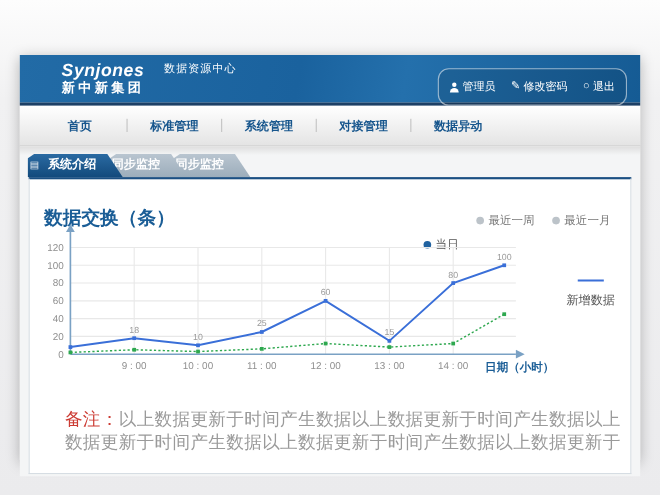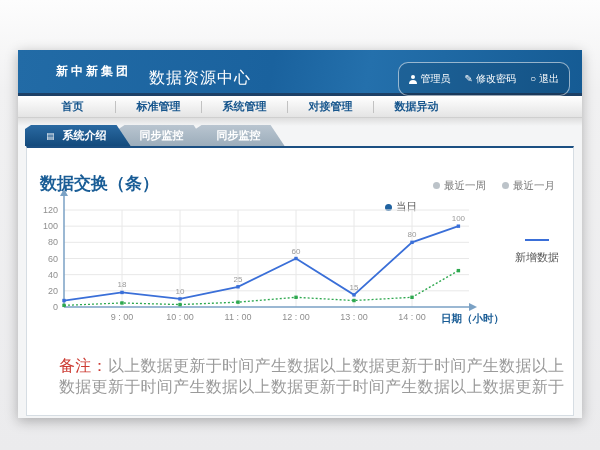--- a/index.html
+++ b/index.html
@@ -8,42 +8,42 @@
            background:linear-gradient(180deg,#fdfdfd 0%,#f1f1f2 20%,#ebebed 100%); }
   .window { position:absolute; left:18px; top:50px; width:564px; height:368px;
             background:#fff; box-shadow:0 3px 12px rgba(0,0,0,.28); }
 
   
   .hdr { position:relative; height:43px; display:flex; align-items:center;
          background:linear-gradient(100deg,#226ba6 0%,#1a629e 45%,#2470ac 62%,#155b94 100%); }
   .logo { margin-left:38px; color:#fff; line-height:1.05; text-align:center; }
   .logo-en { font-size:16px; font-weight:bold; font-style:italic; letter-spacing:.5px; }
   .logo-cn { font-size:12px; font-weight:bold; letter-spacing:3px; }
-  .app-title { color:#fff; font-size:16px; margin-left:18px; align-self:flex-end; padding-bottom:4px; letter-spacing:1px; }
+  .app-title { color:#fff; font-size:10px; margin-left:18px; align-self:flex-end; padding-bottom:24px; letter-spacing:1px; }
   .userbar { position:absolute; right:12px; top:12px; height:19px; display:flex; align-items:center;
              border:1px solid rgba(255,255,255,.55); border-radius:10px; background:rgba(0,0,0,.10);
              padding:16px 10px; gap:14px; }
   .ub-item { display:flex; align-items:center; gap:3px; color:#fff; font-size:10px; cursor:pointer; white-space:nowrap; }
   .glyph { font-size:10px; line-height:1; }
   .icon-person { display:inline-block; width:9px; height:9px; position:relative; }
   .icon-person::before { content:''; position:absolute; top:0; left:2.5px; width:4px; height:4px; border-radius:50%; background:#fff; }
   .icon-person::after  { content:''; position:absolute; bottom:0; left:.5px; width:8px; height:4px; border-radius:4px 4px 0 0; background:#fff; }
 
   
-  .nav { display:flex; align-items:center; height:25px; padding-left:12px;
+  .nav { display:flex; align-items:center; height:40px; padding-left:12px;
          border-top:3px solid #1d4066; border-bottom:1px solid #cfcfcf;
          background:linear-gradient(#ffffff,#e4e4e4); }
   .nav-item { width:85px; text-align:center; color:#17568d; font-weight:bold; font-size:11px; cursor:pointer; }
   .nav-sep { width:1px; height:12px; background:#c2c2c2; }
 
   
   .content { position:relative; height:300px; background:linear-gradient(#dedede,#f4f5f6 8px); padding-top:7px; }
   .tabs { display:flex; margin-left:7px; height:21px; position:relative; }
   .tab { position:relative; height:21px; line-height:21px; color:#fff; font-size:11px; font-weight:bold;
-         padding:0 24px 0 21px; margin-right:-12px; cursor:pointer;
+         padding:0 24px 0 2px; margin-right:-12px; cursor:pointer;
          clip-path:polygon(0 4px,6px 0,calc(100% - 14px) 0,100% 100%,0 100%); }
   .tab.active { background:linear-gradient(#2a6aa2,#134a7c); z-index:3; }
   .tab.t2 { background:linear-gradient(#b9c5d0,#9cadbb); z-index:2; }
   .tab.t3 { background:linear-gradient(#b9c5d0,#9cadbb); z-index:1; }
   .tab .doc { font-size:9px; margin-right:5px; opacity:.9; }
 
   .card { position:relative; margin:0 8px; height:270px; background:#fff;
           border:1px solid #d6dde3; border-top:2px solid #1b4f82; }
 
   .radios { position:absolute; top:9px; right:18px; display:flex; gap:16px; }
@@ -63,20 +63,21 @@
   svg text { font-family:"Liberation Sans","DejaVu Sans",sans-serif; }
 </style>
 </head>
 <body>
 
 <div class="stage">
   <div class="window">
 
     <div class="hdr">
       <div class="logo">
+        <div class="logo-en">Synjones</div>
         <div class="logo-cn">新中新集团</div>
       </div>
       <div class="app-title">数据资源中心</div>
       <div class="userbar">
         <span class="ub-item">
           <span class="icon-person"></span>
           <span>管理员</span>
         </span>
         <span class="ub-item">
           <span class="glyph">✎</span>

